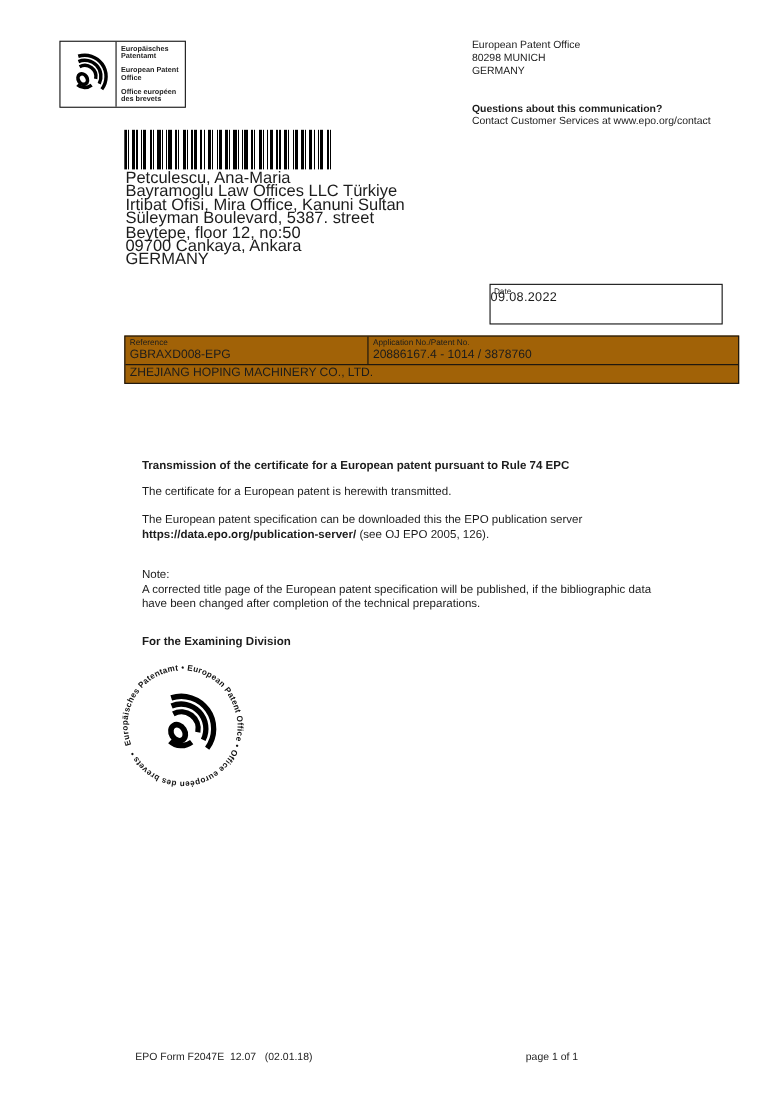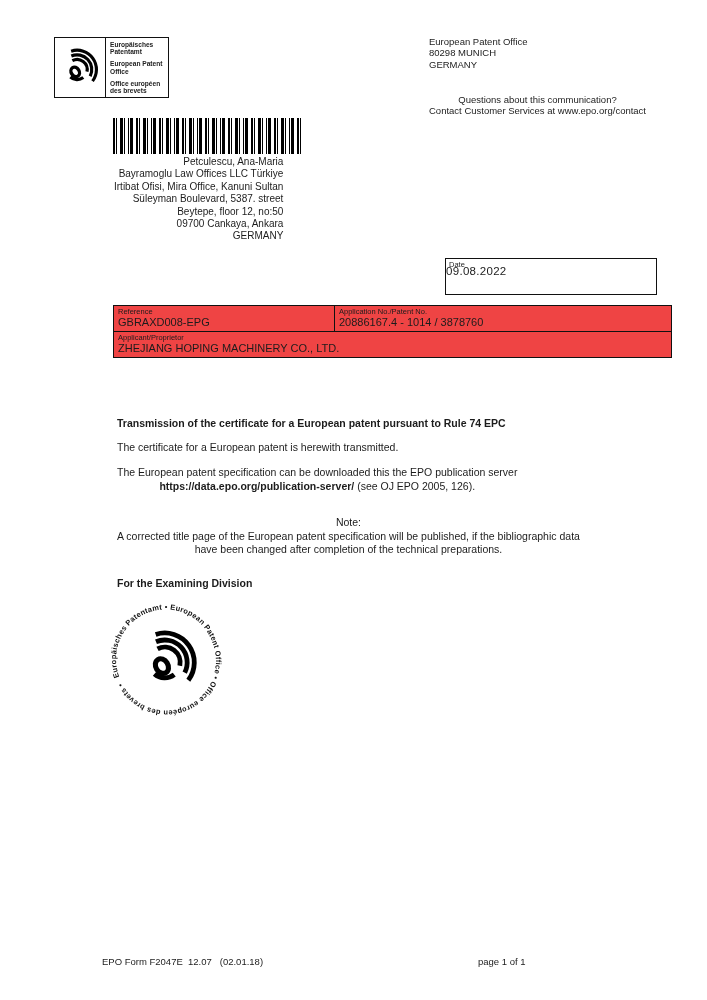--- a/index.html
+++ b/index.html
@@ -23,69 +23,69 @@
   .logo-text{
     flex:1;display:flex;flex-direction:column;justify-content:space-between;
     padding:3px 2px 3px 4px;box-sizing:border-box;
   }
   .logo-text div{
     font-size:6.6px;line-height:7.2px;font-weight:bold;color:#222;
   }
   
   .office-address{position:absolute;left:429px;top:36px;font-size:9.5px;line-height:11.4px;}
   .questions{position:absolute;left:429px;top:94px;font-size:9.5px;line-height:11.4px;}
-  .questions .q-title{font-weight:normal;text-align:center;}
+  .questions .q-title{font-weight:bold;}
   
   .barcode{
     position:absolute;left:113px;top:118px;width:189px;height:36px;
     background-image:repeating-linear-gradient(90deg,
       #000 0 2px,#fff 2px 3px,
       #000 3px 4px,#fff 4px 7px,
       #000 7px 10px,#fff 10px 11px,
       #000 11px 12px,#fff 12px 15px,
       #000 15px 16px,#fff 16px 17px,
       #000 17px 20px,#fff 20px 23px);
   }
-  .recipient{position:absolute;left:114px;top:156px;font-size:10px;line-height:12.4px;text-align:right;}
+  .recipient{position:absolute;left:114px;top:156px;font-size:15px;line-height:12.4px;}
   
   .date-box{
     position:absolute;left:445px;top:258px;width:212px;height:37px;
     border:1.5px solid #111;box-sizing:border-box;background:#fff;
   }
   .date-label{position:absolute;left:3px;top:1px;font-size:7.5px;}
   .date-value{
     position:absolute;left:0;top:6px;width:100%;text-align:left;
     font-size:11.5px;letter-spacing:0.3px;padding-right:24px;box-sizing:border-box;
   }
   
   .ref-table{
     position:absolute;left:113px;top:305px;width:559px;
-    border:1px solid #111;box-sizing:border-box;background:#ef4444;
+    border:1px solid #111;box-sizing:border-box;background:#a16207;
   }
   .rt-row{display:flex;}
   .rt-row2{border-top:1px solid #111;}
   .rt-cell{box-sizing:border-box;padding:1px 4px 2px 4px;}
   .rt-c1{width:220px;}
   .rt-c2{flex:1;border-left:1px solid #111;}
   .rt-full{width:100%;}
   .cell-label{font-size:7.5px;line-height:9px;}
   .cell-value{font-size:11px;line-height:13px;white-space:nowrap;}
   
-  .body-text{position:absolute;left:117px;font-size:10.5px;line-height:13.5px;text-align:center;}
+  .body-text{position:absolute;left:129px;font-size:10.5px;line-height:13.5px;}
   .subject{top:417px;font-weight:bold;}
   .para1{top:441px;}
   .para2{top:466px;}
   .bold{font-weight:bold;}
   .note{top:516px;}
   .signoff{top:577px;font-weight:bold;}
   
   .seal{position:absolute;left:104px;top:598px;}
   .seal text{font-family:"Liberation Sans", sans-serif;}
   
-  .footer-left{position:absolute;left:102px;top:956px;font-size:9.5px;white-space:pre;}
+  .footer-left{position:absolute;left:123px;top:956px;font-size:9.5px;white-space:pre;}
   .footer-right{position:absolute;left:478px;top:956px;font-size:9.5px;}
 </style>
 </head>
 <body>
 
 <div class="page">
 
   <div class="logo-box">
     <div class="logo-cell">
       <svg width="42" height="48" viewBox="0 0 100 100">
@@ -144,21 +144,20 @@
         <div class="cell-label">Reference</div>
         <div class="cell-value">GBRAXD008-EPG</div>
       </div>
       <div class="rt-cell rt-c2">
         <div class="cell-label">Application No./Patent No.</div>
         <div class="cell-value">20886167.4 - 1014 / 3878760</div>
       </div>
     </div>
     <div class="rt-row rt-row2">
       <div class="rt-cell rt-full">
-        <div class="cell-label">Applicant/Proprietor</div>
         <div class="cell-value">ZHEJIANG HOPING MACHINERY CO., LTD.</div>
       </div>
     </div>
   </div>
 
   <div class="body-text subject">Transmission of the certificate for a European patent pursuant to Rule 74 EPC</div>
 
   <div class="body-text para1">The certificate for a European patent is herewith transmitted.</div>
 
   <div class="body-text para2">

